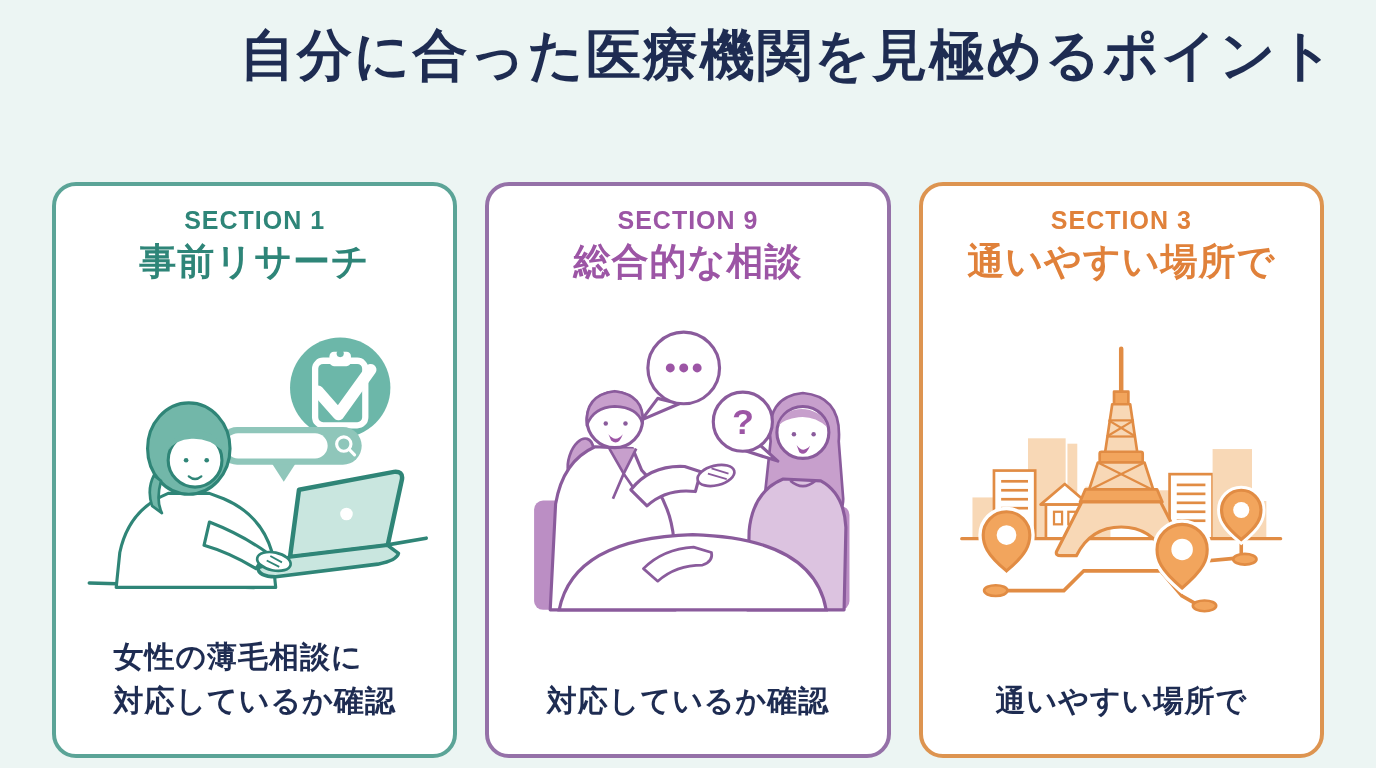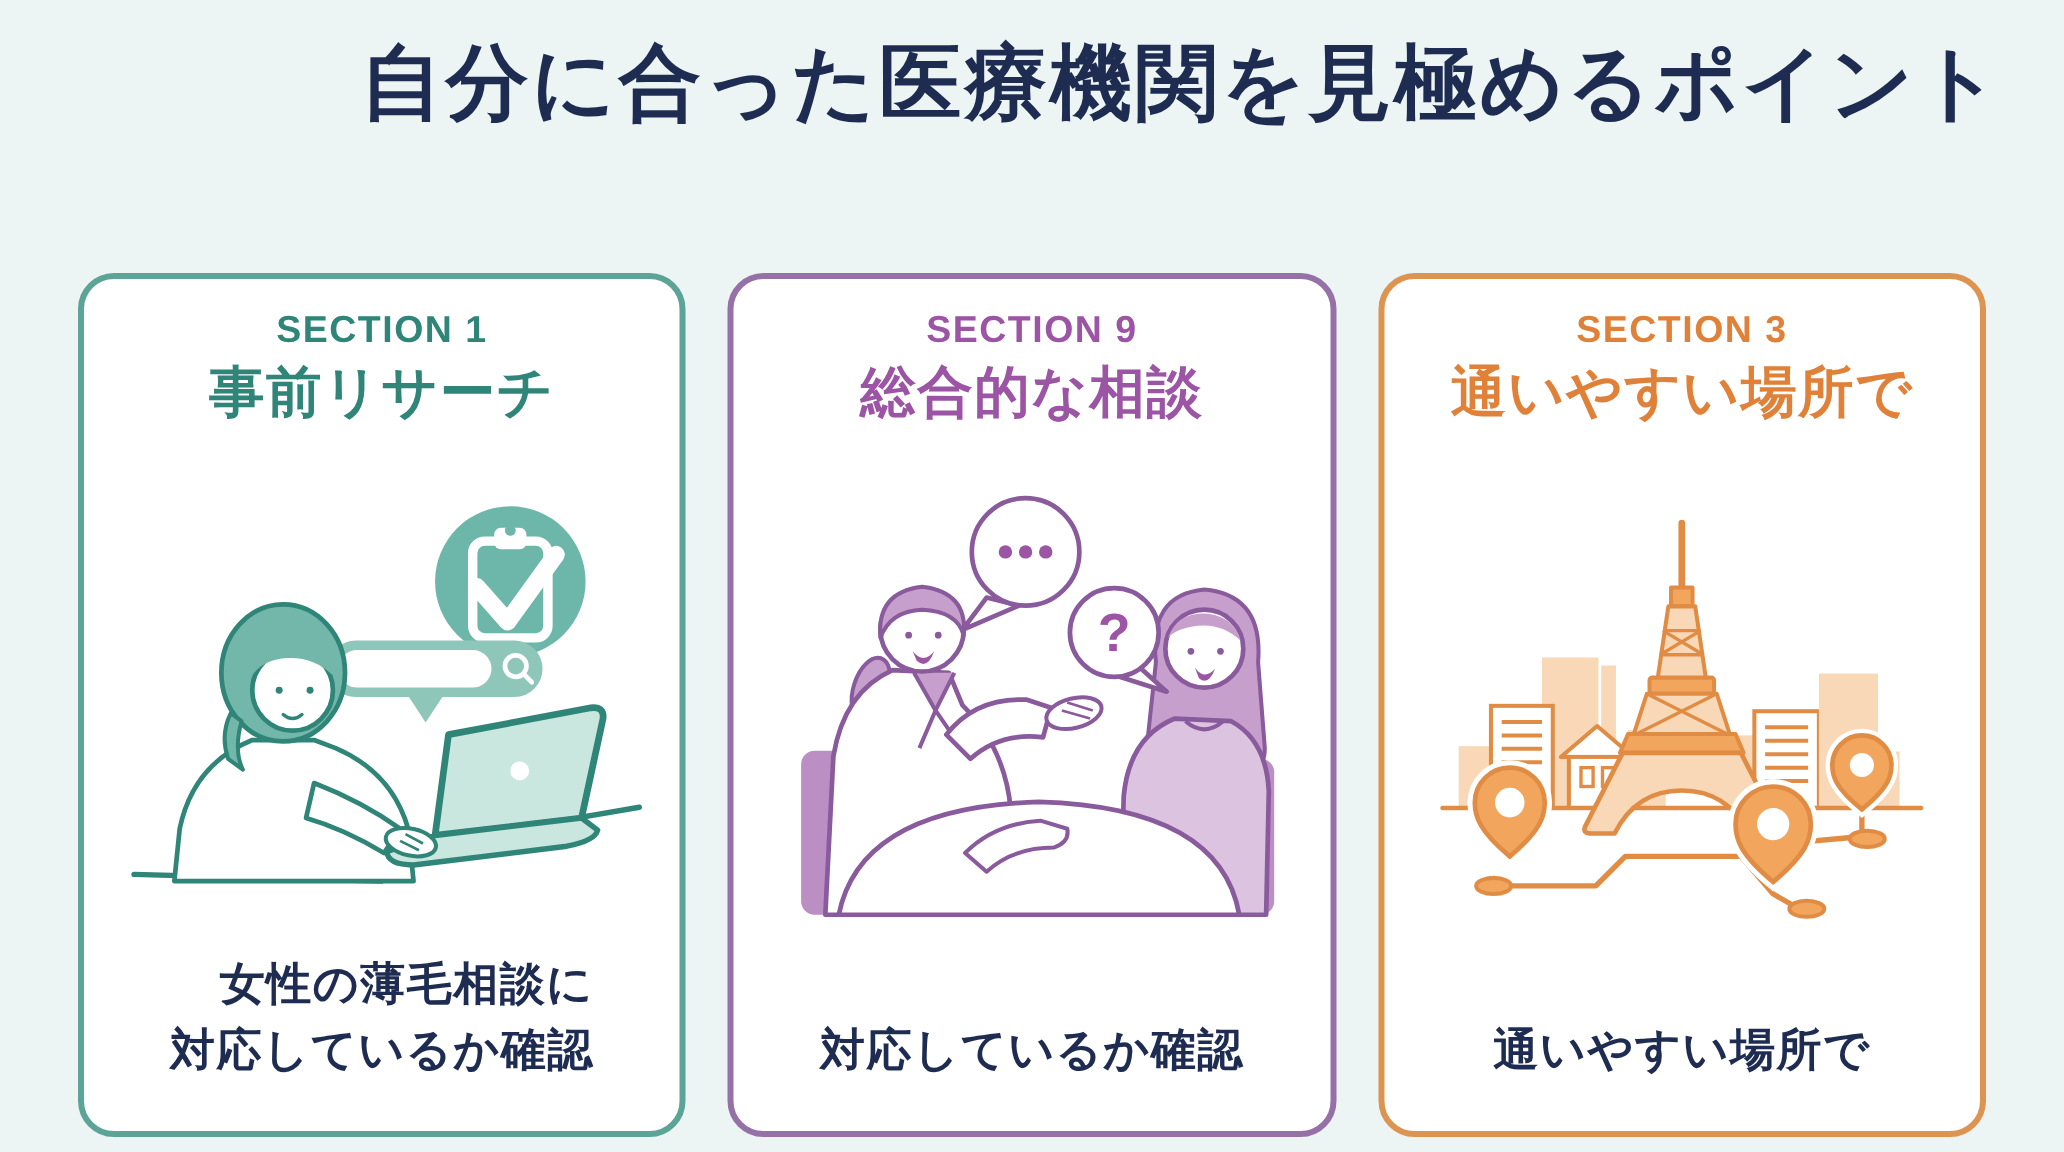--- a/index.html
+++ b/index.html
@@ -32,21 +32,21 @@
   .section-heading {
     margin:2px 0 0; font-size:37px; font-weight:900;
     color:var(--accent,#333); text-align:center; letter-spacing:1px;
   }
   .illus {
     flex:1; width:100%; display:flex; align-items:center; justify-content:center;
     min-height:0; margin-top:6px;
   }
   .illus svg { width:96%; height:100%; max-height:336px; }
   .desc {
-    margin:4px 0 10px; text-align:right;
+    margin:4px 0 10px; text-align:left;
     font-size:30px; font-weight:800; line-height:1.45;
     color:#1E2C52; letter-spacing:1px;
   }
 </style>
 </head>
 <body style="background: rgb(236, 245, 243);">
 
 <div class="page">
 
   <h1 class="title">自分に合った医療機関を見極めるポイント</h1>

